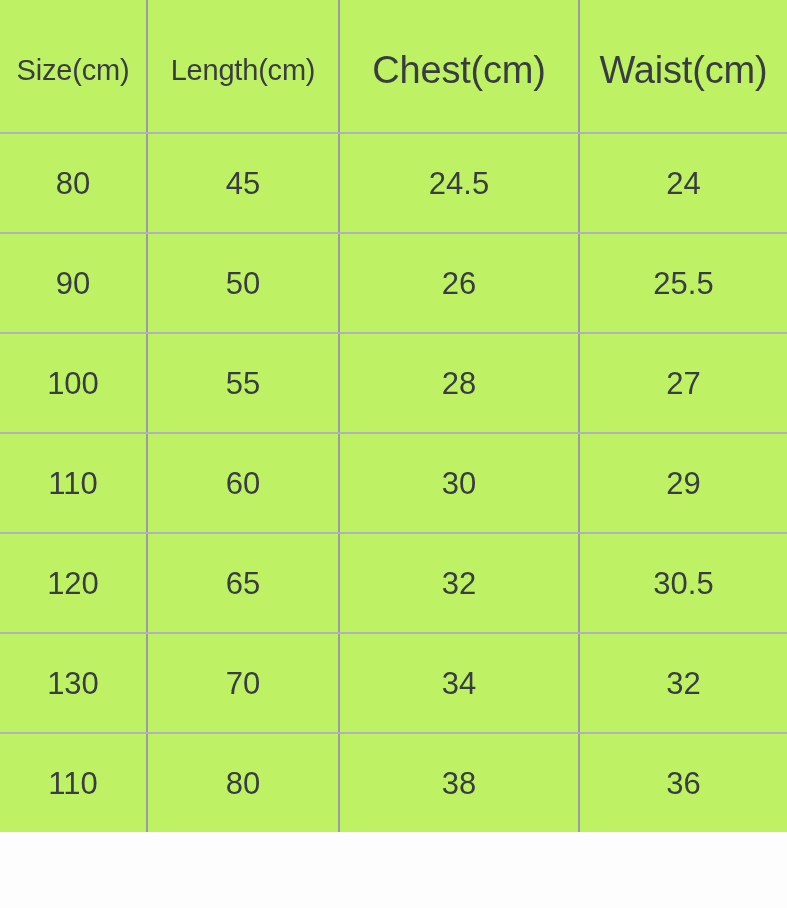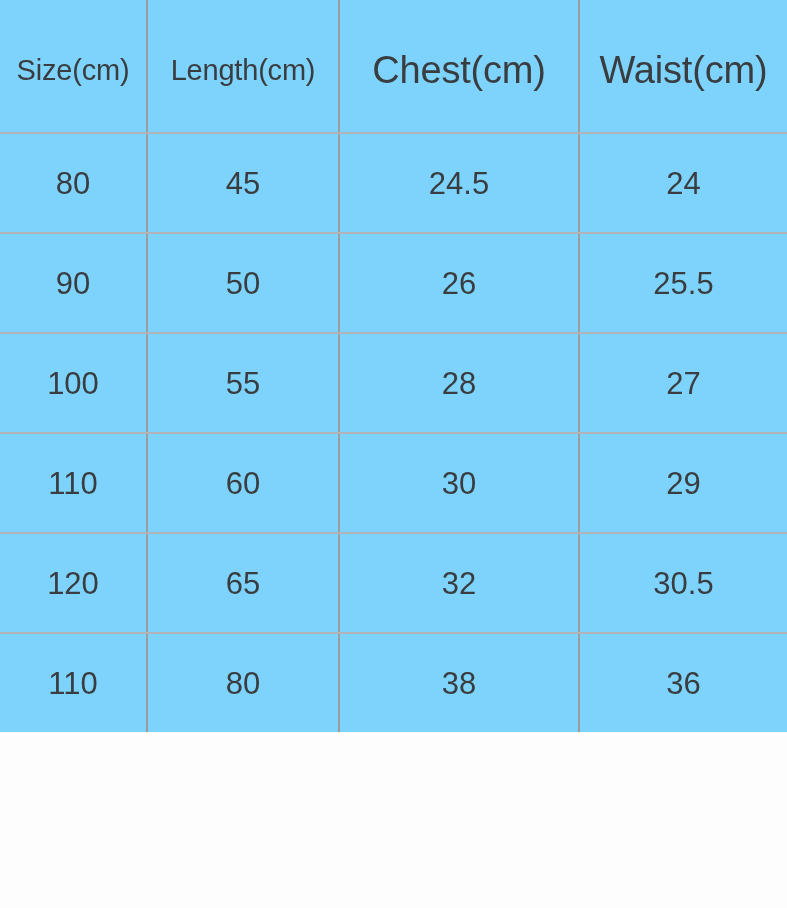--- a/index.html
+++ b/index.html
@@ -33,21 +33,21 @@
   .table col.c2 { width: 240px; }
   .table col.c3 { width: 208px; }
 
   .table td, .table th {
     padding: 0;
     margin: 0;
     text-align: center;
     vertical-align: middle;
     color: #3a3d40;
     font-weight: 400;
-    background: #7dd3fc;
+    background: #bef264;
     border-right: 2px solid #9c9c9e;
     border-bottom: 2px solid #b3b3b5;
   }
 
   .table td:last-child,
   .table th:last-child {
     border-right: none;
   }
 
   .header-row th {
@@ -170,20 +170,34 @@
           </td>
         <td>
             <span class="cell-text">32</span>
           </td>
         <td>
             <span class="cell-text">30.5</span>
           </td>
       </tr>
       <tr class="data-row">
         <td>
+            <span class="cell-text">130</span>
+          </td>
+        <td>
+            <span class="cell-text">70</span>
+          </td>
+        <td>
+            <span class="cell-text">34</span>
+          </td>
+        <td>
+            <span class="cell-text">32</span>
+          </td>
+      </tr>
+      <tr class="data-row">
+        <td>
             <span class="cell-text">110</span>
           </td>
         <td>
             <span class="cell-text">80</span>
           </td>
         <td>
             <span class="cell-text">38</span>
           </td>
         <td>
             <span class="cell-text">36</span>

